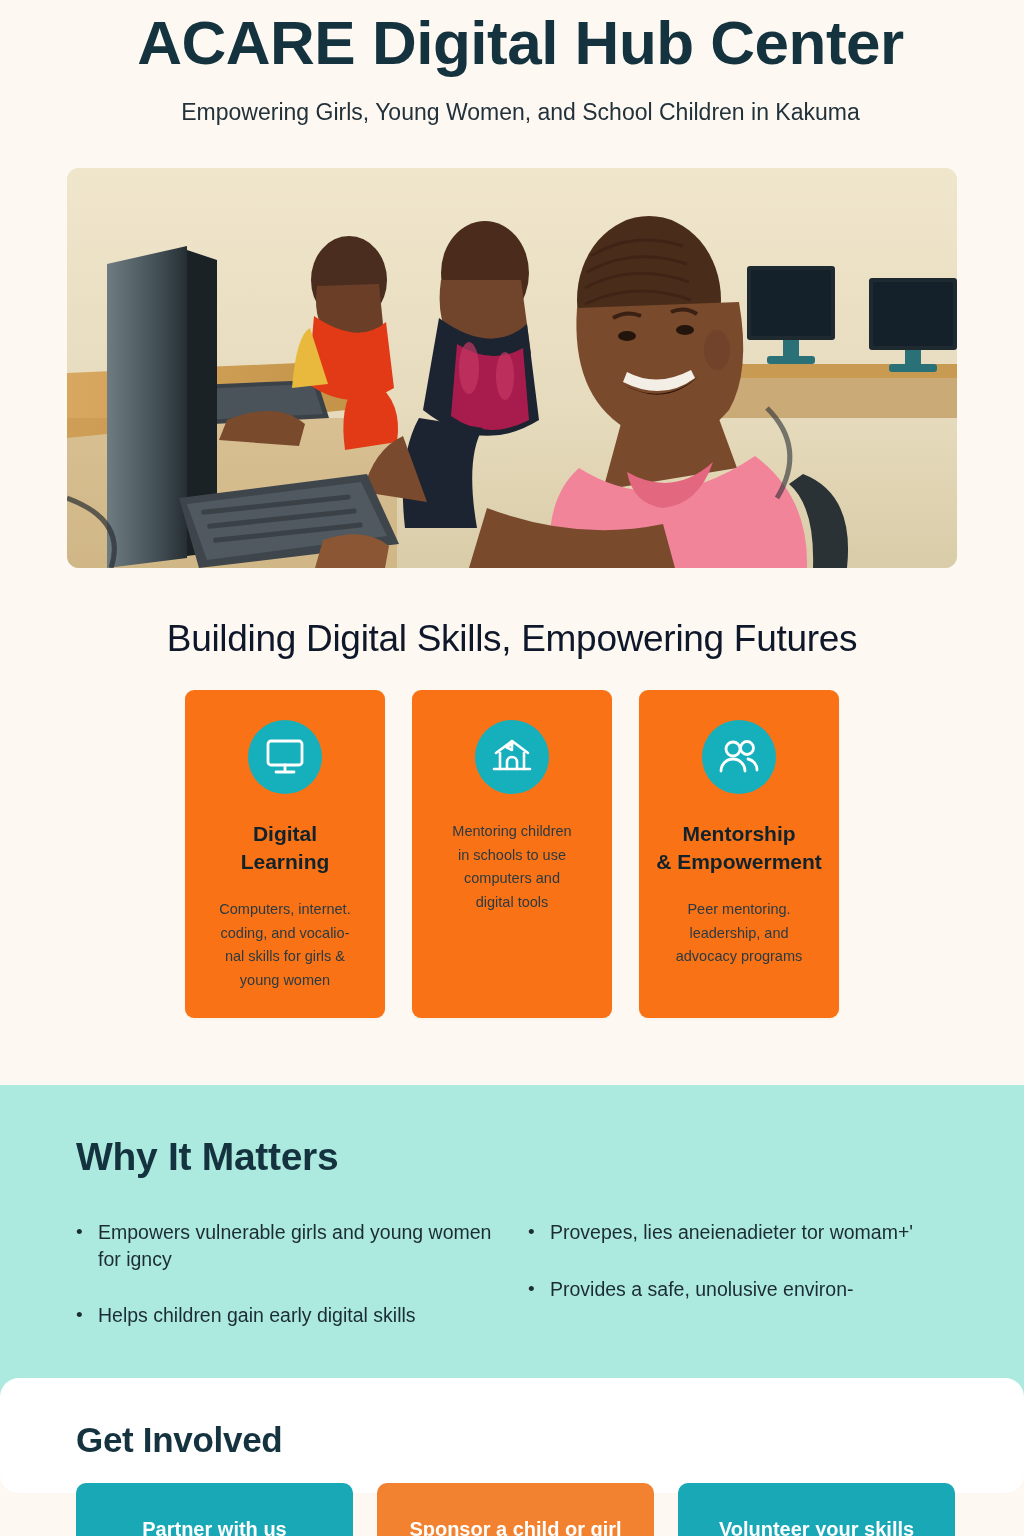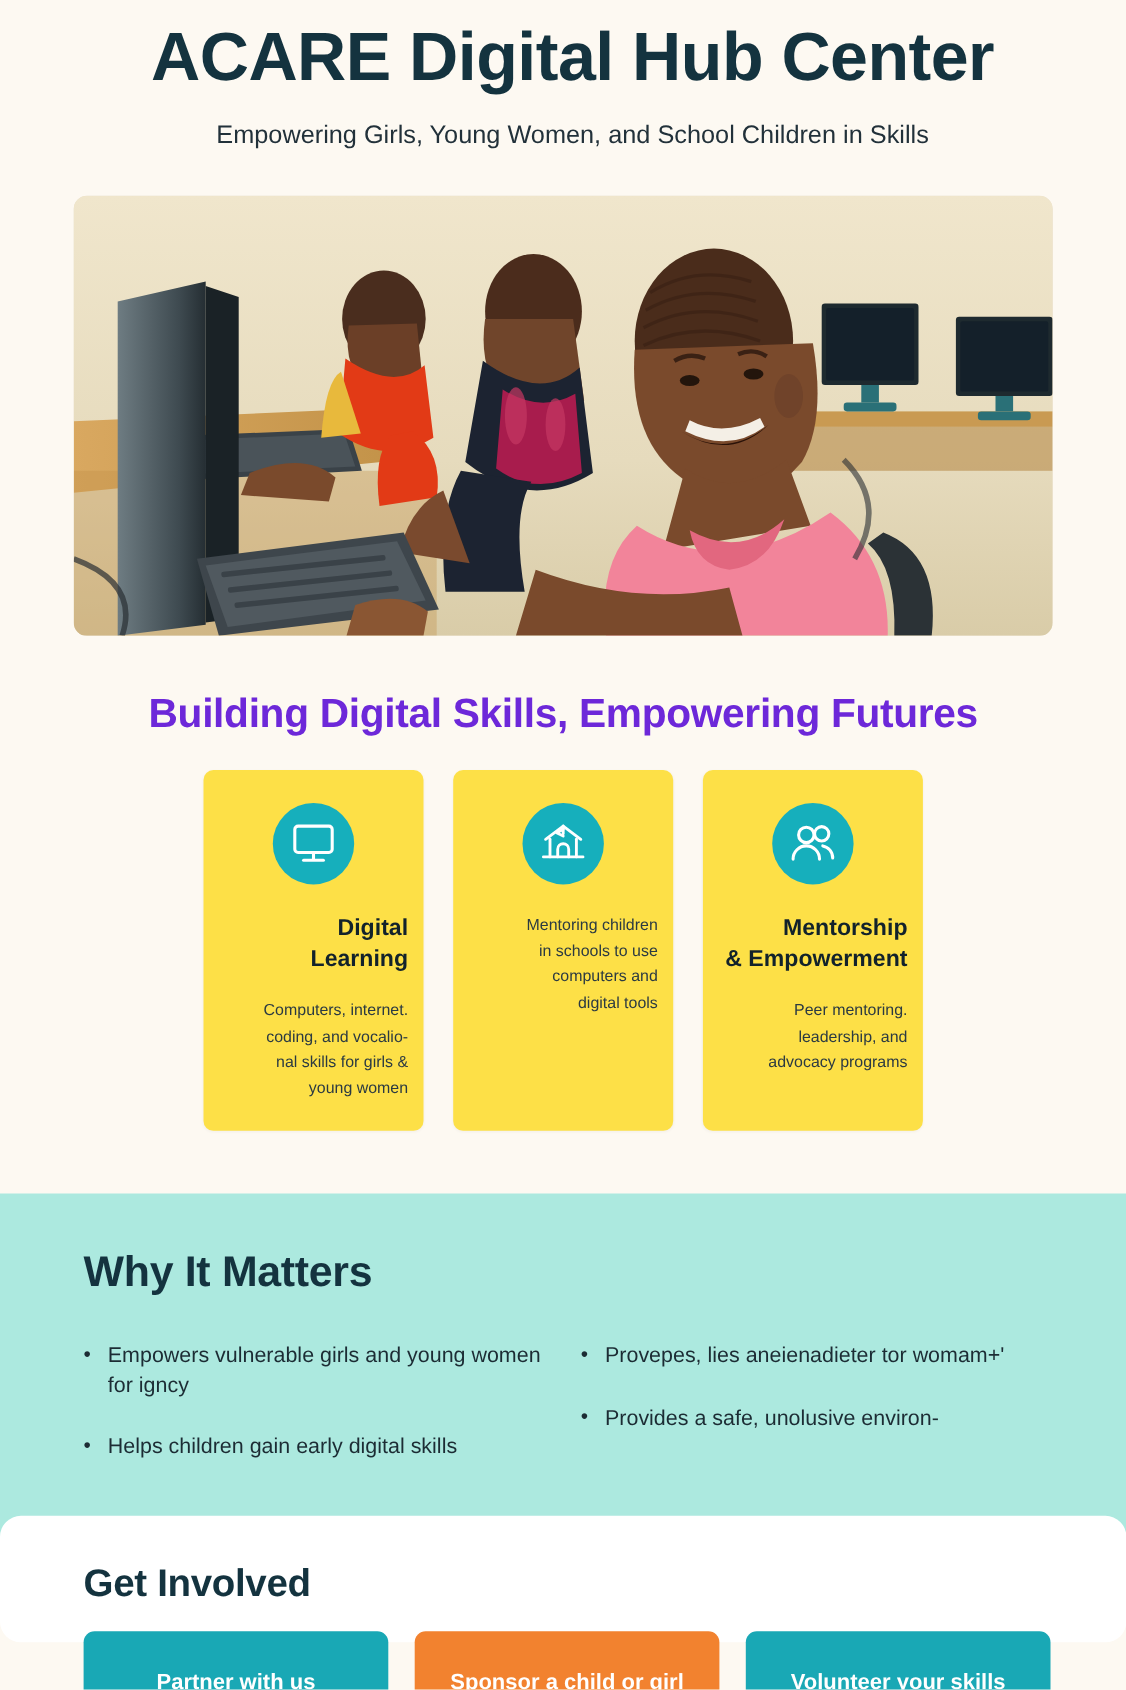--- a/index.html
+++ b/index.html
@@ -5,21 +5,21 @@
   * { margin:0; padding:0; box-sizing:border-box; }
   html,body { width:1024px; height:1536px; }
   body {
     background:#FDF9F2;
     font-family:"Liberation Sans", sans-serif;
     overflow:hidden;
     position:relative;
   }
 
   
-  .header { padding-top:18px; text-align:center;margin-left:17px; }
+  .header { padding-top:8px; text-align:center;margin-left:17px; }
   .page-title {
     font-size:62px;
     font-weight:700;
     color:#14333F;
     letter-spacing:-0.5px;
     line-height:1.12;
   }
   .page-subtitle {
     font-size:23px;
     color:#22313A;
@@ -36,41 +36,41 @@
     overflow:hidden;
     position:relative;
     background:#E8DFC8;
   }
   .hero-svg { display:block; width:890px; height:400px; }
 
   
   .section-heading {
     text-align:center;
     font-size:37px;
-    font-weight:700;
-    color:#6d28d9;
+    font-weight:400;
+    color:#0f172a;
     margin-top:50px;
     letter-spacing:-0.3px;
   }
 
   
   .cards {
     display:flex;
     justify-content:center;
     gap:27px;
     margin-top:30px;
     padding:0 68px;
   }
   .card {
     width:200px;
     min-height:323px;
-    background:#fde047;
+    background:#f97316;
     border-radius:9px;
     padding:30px 14px 26px;
-    text-align:right;
+    text-align:center;
     box-shadow:0 1px 3px rgba(0,0,0,0.045);
   }
   .card-icon {
     width:74px; height:74px;
     border-radius:50%;
     background:#16AFBC;
     margin:0 auto 26px;
     display:flex;
     align-items:center;
     justify-content:center;
@@ -166,21 +166,21 @@
     text-align:center;
   }
   .btn-teal   { background:#19A8B5; }
   .btn-orange { background:#F2822F; }
 </style>
 </head>
 <body>
 
 <div class="header">
   <h1 class="page-title">ACARE Digital Hub Center</h1>
-  <p class="page-subtitle">Empowering Girls, Young Women, and School Children in Skills</p>
+  <p class="page-subtitle">Empowering Girls, Young Women, and School Children in Kakuma</p>
 </div>
 
 <div class="hero-wrap">
   <svg class="hero-svg" viewBox="0 0 890 400">
     <defs>
       <linearGradient id="wall" x1="0" y1="0" x2="0" y2="1">
         <stop offset="0%" stop-color="#F0E6CC"></stop>
         <stop offset="60%" stop-color="#E6DBBD"></stop>
         <stop offset="100%" stop-color="#D9CCA8"></stop>
       </linearGradient>

